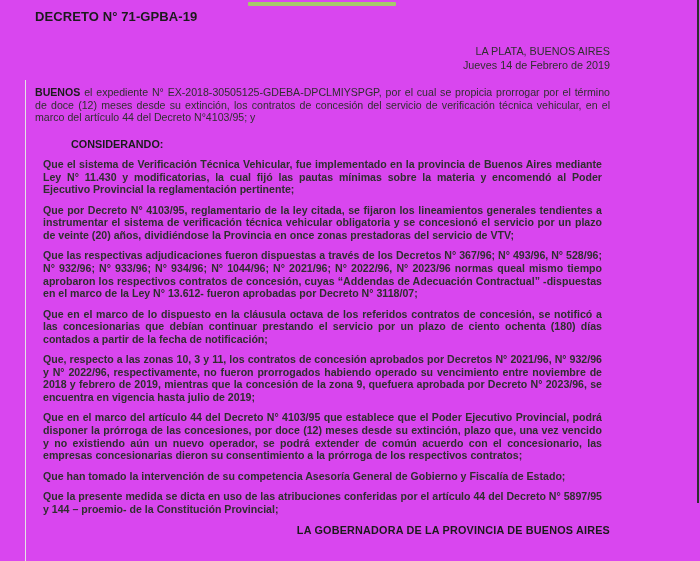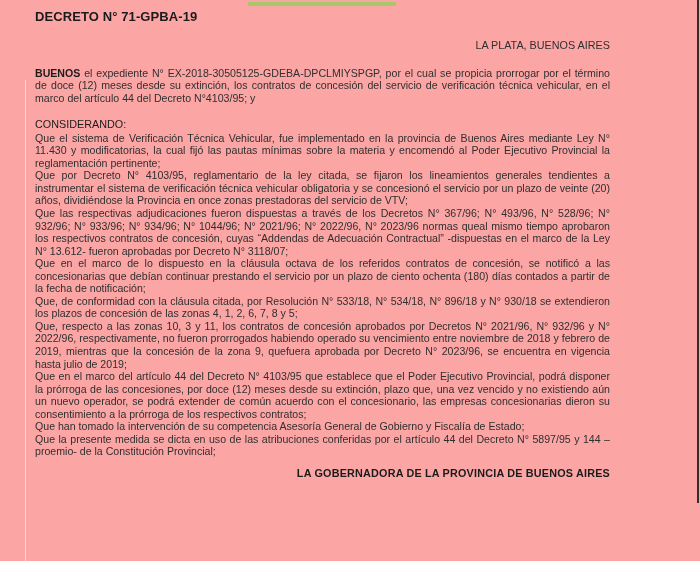--- a/index.html
+++ b/index.html
@@ -4,21 +4,21 @@
 <style>
   html, body {
     margin: 0;
     padding: 0;
     background: #ffffff;
   }
   .page {
     position: relative;
     width: 700px;
     height: 561px;
-    background: #fca5a5;
+    background: #d946ef;
     overflow: hidden;
     font-family: "Liberation Sans", sans-serif;
     color: #2f2f2f;
   }
   .accent-bar {
     position: absolute;
     left: 248px;
     top: 2px;
     width: 148px;
     height: 4px;
@@ -48,51 +48,53 @@
     width: 575px;
   }
   .title {
     font-size: 13px;
     font-weight: bold;
     color: #1b1b1b;
     line-height: 14px;
     letter-spacing: 0.1px;
   }
   .dateline {
-    margin-top: 15px;
+    margin-top: 21px;
     text-align: right;
     font-size: 10.8px;
     line-height: 13.5px;
     color: #2f2f2f;
   }
   .visto {
     margin: 14px 0 0 0;
     font-size: 10.6px;
     line-height: 12.55px;
     text-align: justify;
   }
   .visto .bold-label {
     font-weight: bold;
     color: #1b1b1b;
   }
   .considerando-heading {
     margin-top: 14px;
     font-size: 10.8px;
-    font-weight: normal;
+    font-weight: bold;
     color: #1b1b1b;
     line-height: 12.55px;
+    margin-left: 36px;
   }
   .body-paragraphs {
     margin-top: 1px;
   }
   .body-paragraphs p {
-    margin: 0;
+    margin: 8px;
     font-size: 10.6px;
     line-height: 12.55px;
     text-align: justify;
+    font-weight: bold;
   }
   .por-ello {
     margin: 0;
     font-size: 10.6px;
     line-height: 12.55px;
   }
   .closing {
     margin-top: 9px;
     text-align: right;
     font-size: 10.8px;
@@ -110,32 +112,32 @@
   <div class="accent-bar"></div>
   <div class="right-border"></div>
   <div class="guide-line"></div>
 
   <div class="content">
 
     <div class="title">DECRETO N° 71-GPBA-19</div>
 
     <div class="dateline">
       <div>LA PLATA, BUENOS AIRES</div>
+      <div>Jueves 14 de Febrero de 2019</div>
     </div>
 
     <p class="visto"><span class="bold-label">BUENOS</span><span> el expediente N° EX-2018-30505125-GDEBA-DPCLMIYSPGP, por el cual se propicia prorrogar por el término de doce (12) meses desde su extinción, los contratos de concesión del servicio de verificación técnica vehicular, en el marco del artículo 44 del Decreto N°4103/95; y</span></p>
 
     <div class="considerando-heading">CONSIDERANDO:</div>
 
     <div class="body-paragraphs">
       <p>Que el sistema de Verificación Técnica Vehicular, fue implementado en la provincia de Buenos Aires mediante Ley N° 11.430 y modificatorias, la cual fijó las pautas mínimas sobre la materia y encomendó al Poder Ejecutivo Provincial la reglamentación pertinente;</p>
       <p>Que por Decreto N° 4103/95, reglamentario de la ley citada, se fijaron los lineamientos generales tendientes a instrumentar el sistema de verificación técnica vehicular obligatoria y se concesionó el servicio por un plazo de veinte (20) años, dividiéndose la Provincia en once zonas prestadoras del servicio de VTV;</p>
       <p>Que las respectivas adjudicaciones fueron dispuestas a través de los Decretos N° 367/96; N° 493/96, N° 528/96; N° 932/96; N° 933/96; N° 934/96; N° 1044/96; N° 2021/96; N° 2022/96, N° 2023/96 normas queal mismo tiempo aprobaron los respectivos contratos de concesión, cuyas “Addendas de Adecuación Contractual” -dispuestas en el marco de la Ley N° 13.612- fueron aprobadas por Decreto N° 3118/07;</p>
       <p>Que en el marco de lo dispuesto en la cláusula octava de los referidos contratos de concesión, se notificó a las concesionarias que debían continuar prestando el servicio por un plazo de ciento ochenta (180) días contados a partir de la fecha de notificación;</p>
-      <p>Que, de conformidad con la cláusula citada, por Resolución N° 533/18, N° 534/18, N° 896/18 y N° 930/18 se extendieron los plazos de concesión de las zonas 4, 1, 2, 6, 7, 8 y 5;</p>
       <p>Que, respecto a las zonas 10, 3 y 11, los contratos de concesión aprobados por Decretos N° 2021/96, N° 932/96 y N° 2022/96, respectivamente, no fueron prorrogados habiendo operado su vencimiento entre noviembre de 2018 y febrero de 2019, mientras que la concesión de la zona 9, quefuera aprobada por Decreto N° 2023/96, se encuentra en vigencia hasta julio de 2019;</p>
       <p>Que en el marco del artículo 44 del Decreto N° 4103/95 que establece que el Poder Ejecutivo Provincial, podrá disponer la prórroga de las concesiones, por doce (12) meses desde su extinción, plazo que, una vez vencido y no existiendo aún un nuevo operador, se podrá extender de común acuerdo con el concesionario, las empresas concesionarias dieron su consentimiento a la prórroga de los respectivos contratos;</p>
       <p>Que han tomado la intervención de su competencia Asesoría General de Gobierno y Fiscalía de Estado;</p>
       <p>Que la presente medida se dicta en uso de las atribuciones conferidas por el artículo 44 del Decreto N° 5897/95 y 144 – proemio- de la Constitución Provincial;</p>
     </div>
 
     <div class="closing">LA GOBERNADORA DE LA PROVINCIA DE BUENOS AIRES</div>
 
   </div>
 </div>

